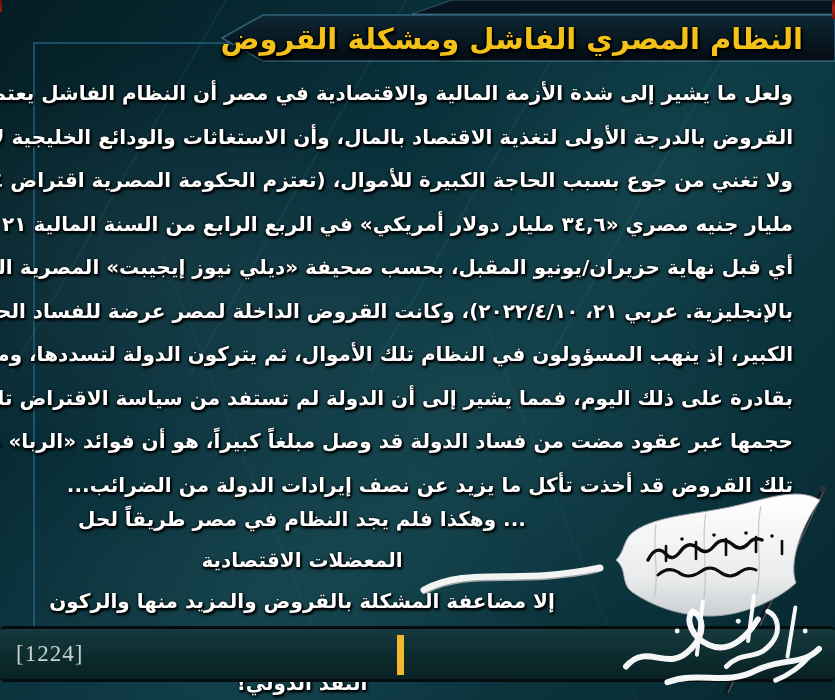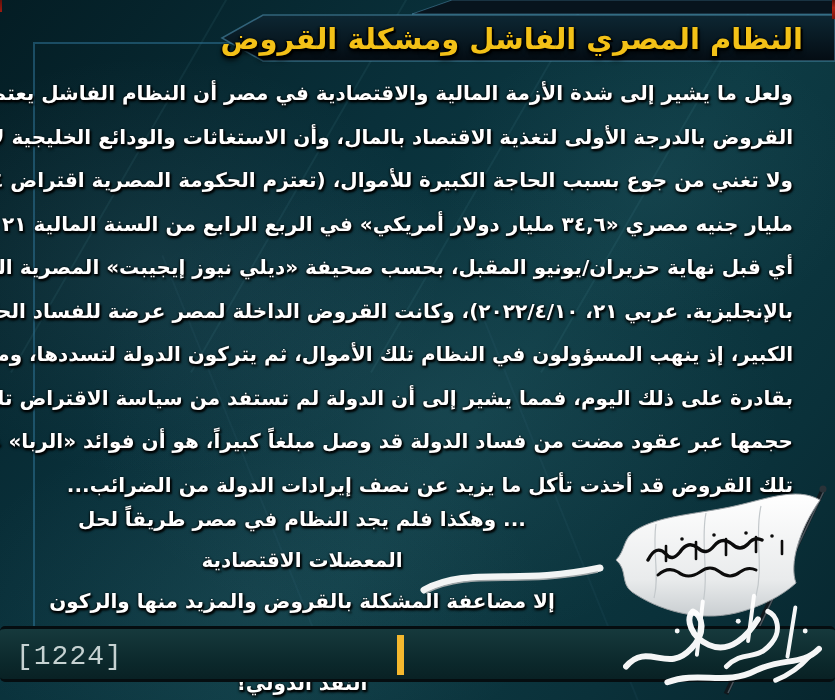--- a/index.html
+++ b/index.html
@@ -46,22 +46,22 @@
   .ribbon-svg{position:absolute;left:420px;top:556px;}
   .sig-svg{position:absolute;left:608px;top:572px;z-index:9;}
   .footer{
     position:absolute;left:0;right:0;top:626px;height:50px;
     background:linear-gradient(#16393c,#0b282b 70%,#092124);
     border-top:3px solid #050d10;border-bottom:3px solid #050d10;
     border-radius:5px;z-index:5;
   }
   .badge{
     position:absolute;left:16px;top:641px;z-index:6;
-    font-family:Liberation Mono, monospace;
-    font-size:28px;color:#c6d2d2;letter-spacing:1px;
+    font-family:Liberation Serif, serif;
+    font-size:23px;color:#c6d2d2;letter-spacing:1px;
   }
   .accent-bar{position:absolute;left:397px;top:635px;width:7px;height:40px;background:#f4b82e;z-index:6;}
   .footer-text{
     position:absolute;right:442px;top:634px;z-index:6;direction:rtl;text-align:center;
     color:#ffffff;font-weight:bold;font-size:12.5px;line-height:20px;
     text-shadow:0 1px 2px rgba(0,0,0,.9);white-space:nowrap;
   }
 </style>
 </head>
 <body>

